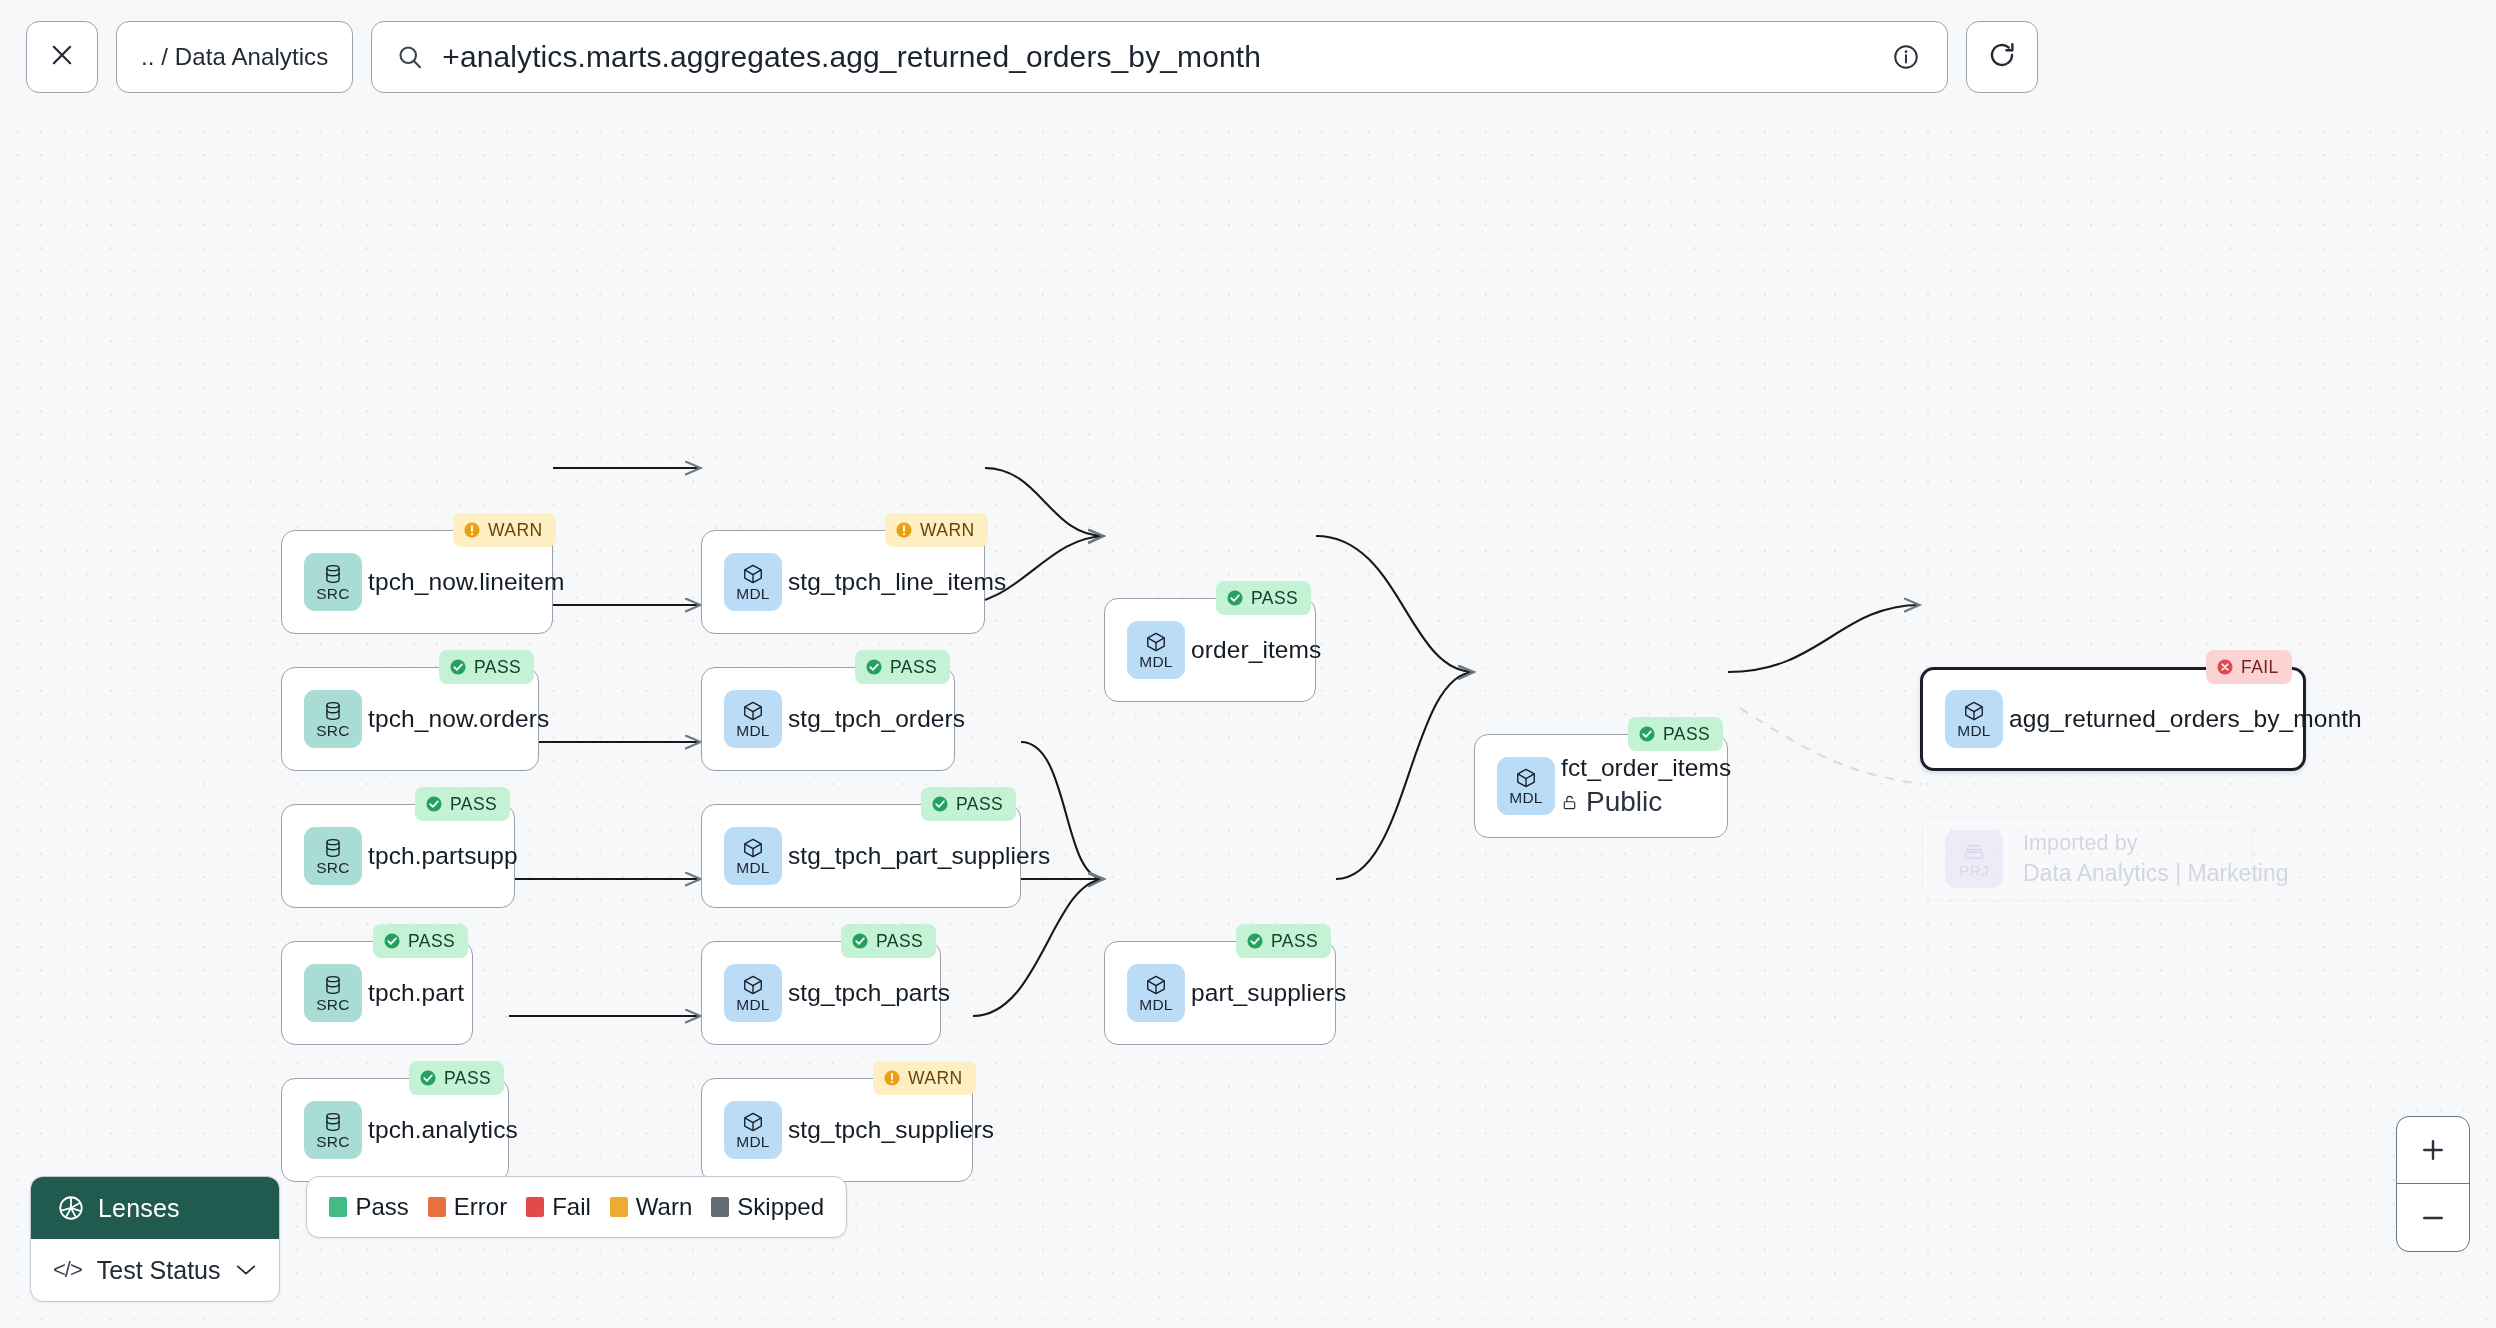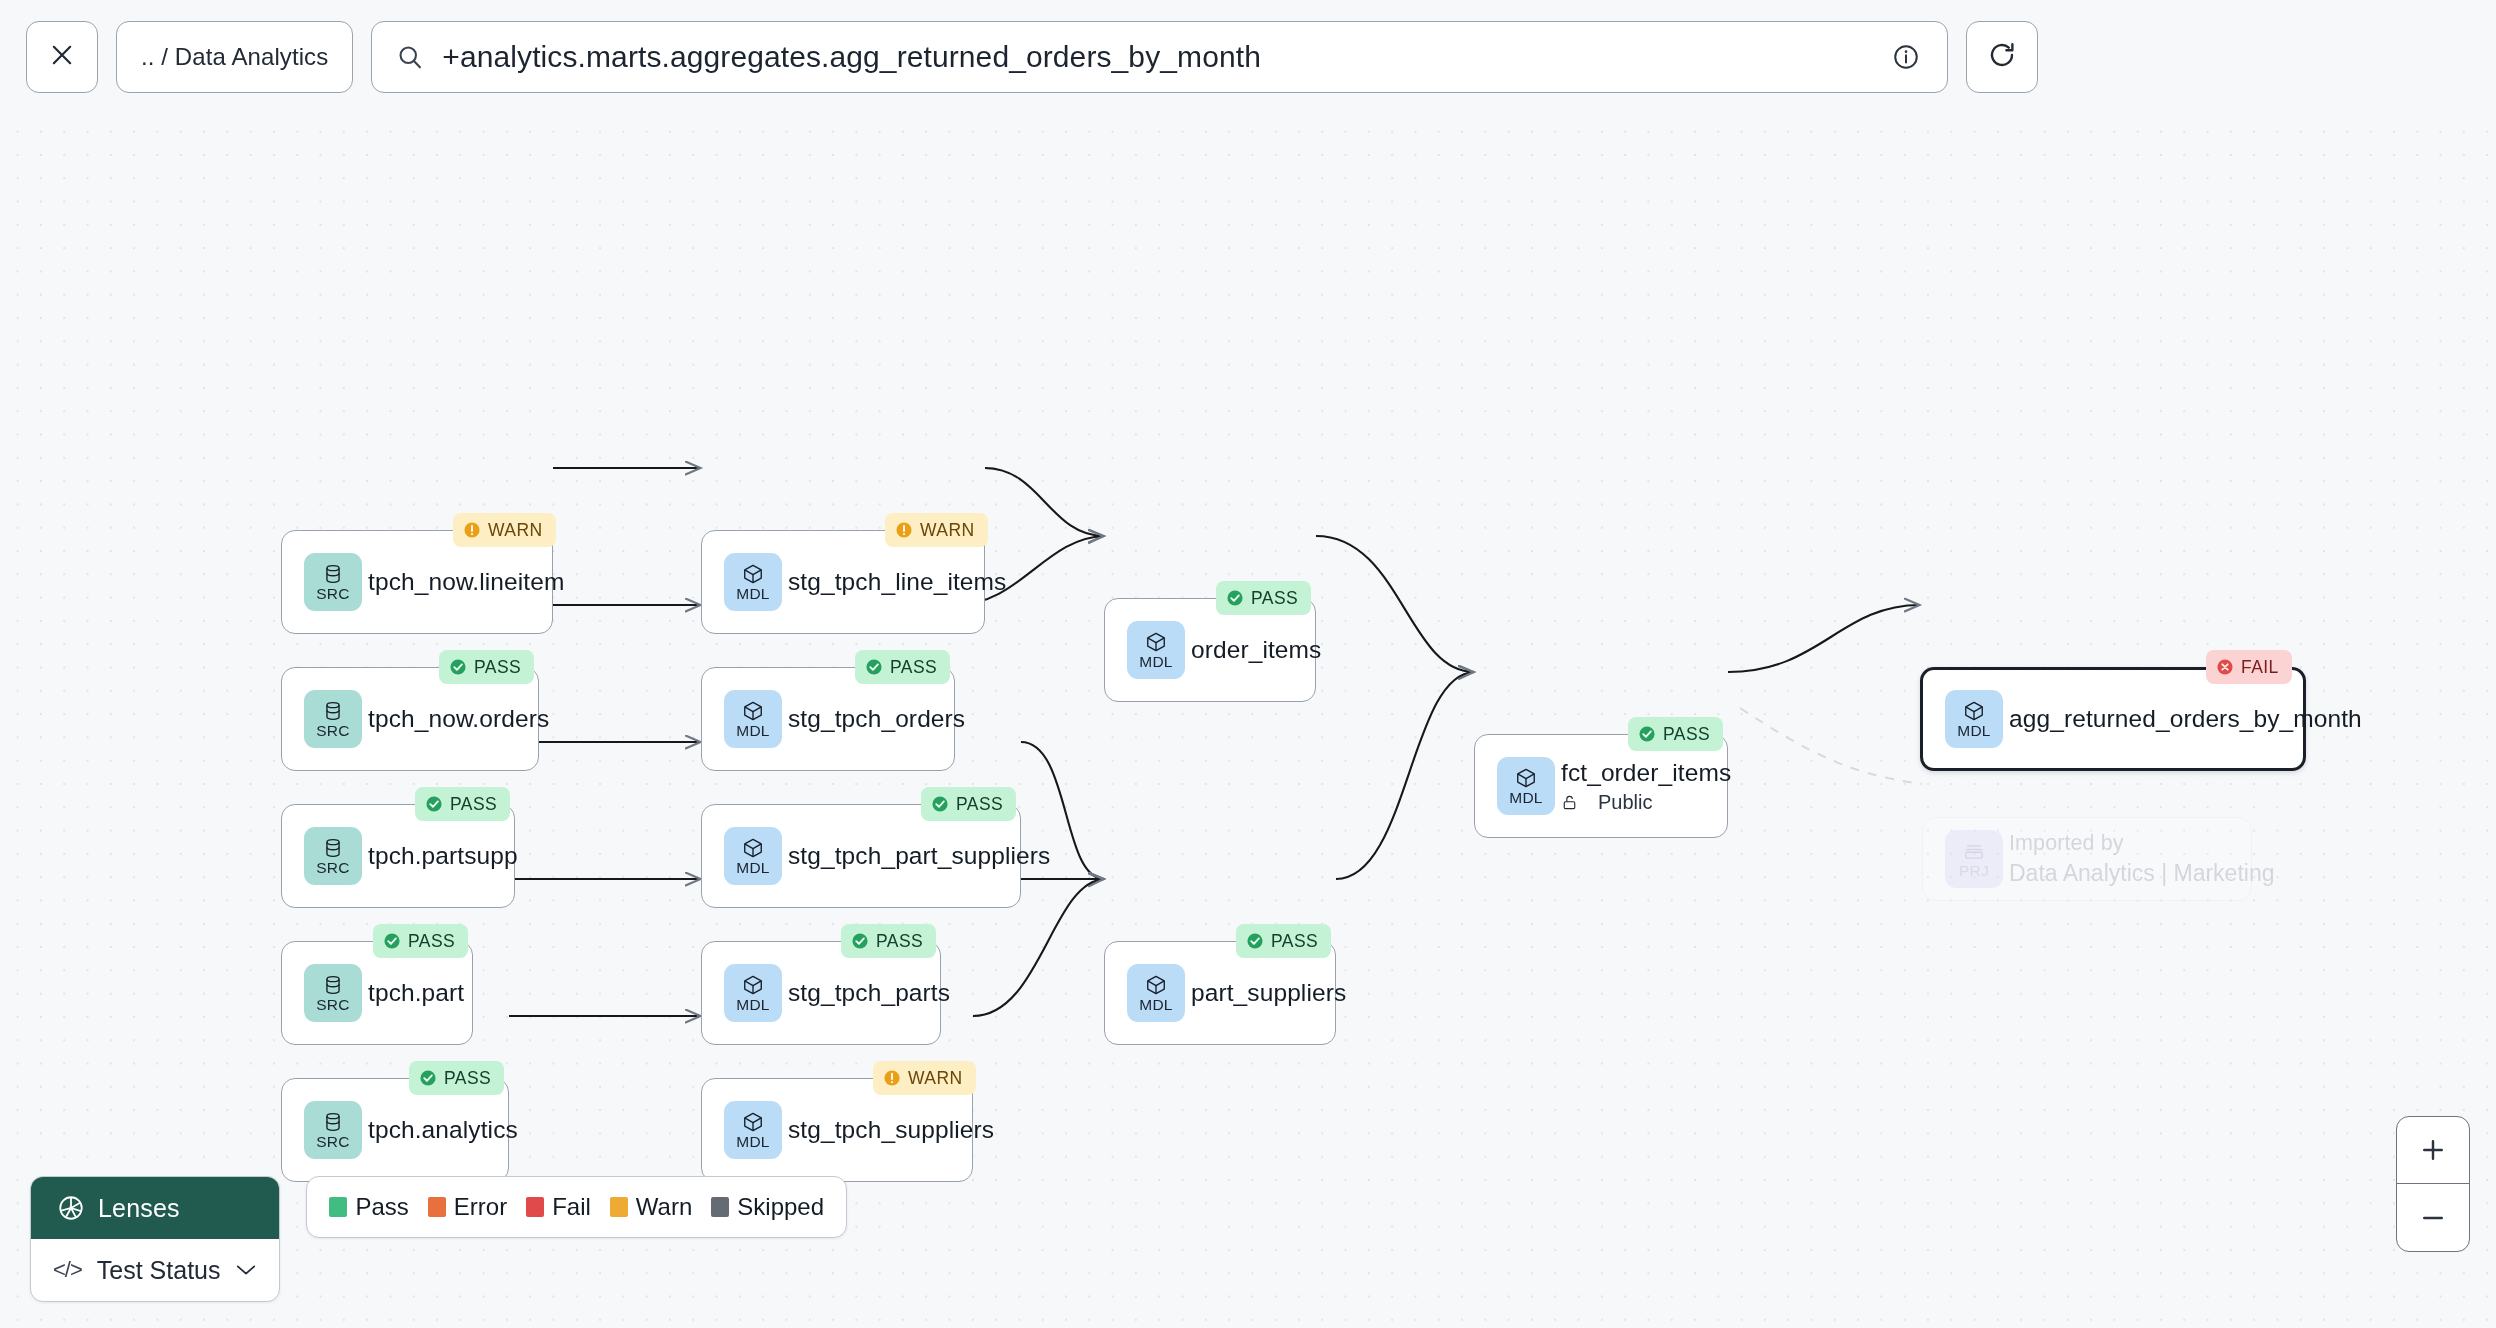--- a/index.html
+++ b/index.html
@@ -89,22 +89,22 @@
   .nicon.mdl { background: #bbdcf7; }
   .nicon.prj { background: #dfe0f4; }
   .nicon svg { width: 24px; height: 22px; display: block; }
   .nicon .tag {
     font-size: 15.5px; line-height: 16px; color: #1b2430;
     letter-spacing: .2px; font-family: "Liberation Sans", sans-serif;
   }
   .nbody { padding-left: 6px; display: flex; flex-direction: column; gap: 4px; }
   .ntitle { font-size: 24.5px; color: #141c26; white-space: nowrap; letter-spacing: .1px; }
   .nsub {
-    display: flex; align-items: center; gap: 20px;
-    font-size: 20px; color: #2a333f; white-space: nowrap;
+    display: flex; align-items: center; gap: 8px;
+    font-size: 28px; color: #2a333f; white-space: nowrap;
   }
   .nsub svg { width: 17px; height: 19px; display: block; }
 
   
   .badge {
     position: absolute;
     height: 34px;
     display: flex; align-items: center; gap: 7px;
     padding: 0 13px 0 10px;
     border-radius: 8px;
@@ -118,21 +118,21 @@
   .badge.fail { background: #fbd3d3; color: #79201f; }
 
   
   .node.ghost {
     background: rgba(255,255,255,.45);
     border: 1.6px solid #e7eaee;
     opacity: .46;
     cursor: default;
   }
   .node.ghost .ntitle,
-  .node.ghost .gsub { color: #a9b0bb; }
+  .node.ghost .gsub { color: #a9b0bb; margin-left: 14px; }
   .node.ghost .ntitle { font-size: 21.5px; }
   .gsub { font-size: 23px; color: #a9b0bb; white-space: nowrap; }
   .node.ghost .nicon .tag { color: #b3b6cf; }
   .node.ghost .nicon svg { opacity: .45; }
 
   
   .bottombar {
     position: absolute; left: 30px; bottom: 26px;
     display: flex; align-items: stretch; gap: 26px;
     z-index: 45;

